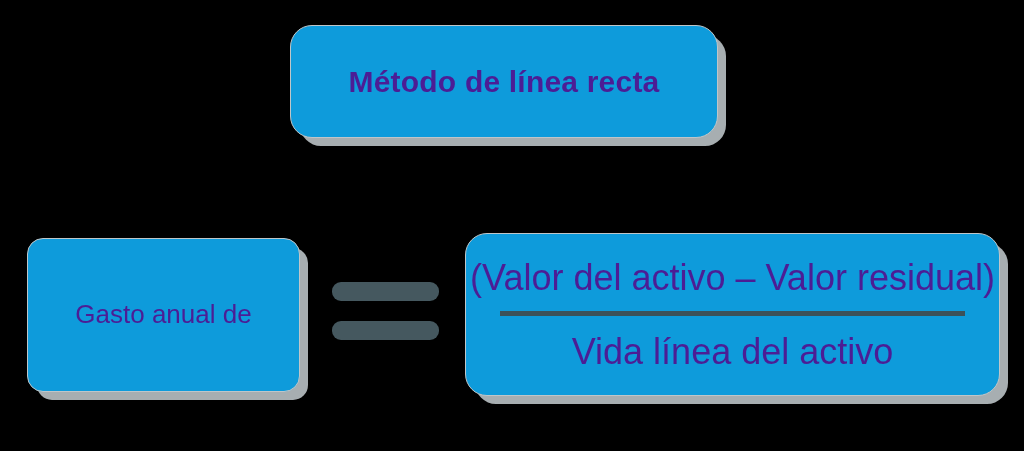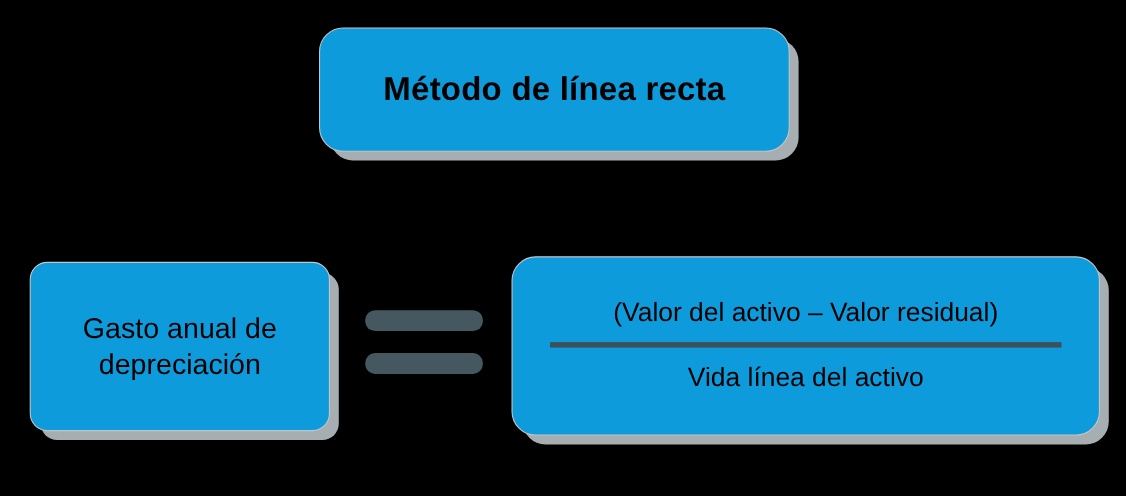--- a/index.html
+++ b/index.html
@@ -25,21 +25,21 @@
   .card {
     position: absolute;
     background: #0E9BDB;
     border-radius: 20px;
     box-sizing: border-box;
     border: 1px solid #BFC6C9;
     box-shadow: 9px 9px 0 -1px rgba(176,183,187,0.95);
     display: flex;
     align-items: center;
     justify-content: center;
-    color: #000000;
+    color: #4c1d95;
     text-align: center;
   }
 
   
   #title-card {
     left: 290px;
     top: 25px;
     width: 428px;
     height: 113px;
     border-radius: 22px;
@@ -97,21 +97,21 @@
     padding: 0 34px;
   }
   #formula-card .fraction {
     width: 100%;
     display: flex;
     flex-direction: column;
     align-items: center;
   }
   #formula-card .numerator,
   #formula-card .denominator {
-    font-size: 24px;
+    font-size: 36px;
     font-weight: 400;
     line-height: 1.25;
     white-space: nowrap;
   }
   #formula-card .numerator { margin-bottom: 11px; }
   #formula-card .denominator { margin-top: 13px; }
   #formula-card .fraction-bar {
     width: 100%;
     height: 5px;
     background: #3C5159;
@@ -122,21 +122,20 @@
 
 <div class="stage">
 
   <div class="card" id="title-card">
     <div class="title-text">Método de línea recta</div>
   </div>
 
   <div class="card" id="term-card">
     <div class="term-text">
       <span>Gasto anual de</span><br>
-      <span>depreciación</span>
     </div>
   </div>
 
   <div id="equals-sign">
     <div class="bar top"></div>
     <div class="bar bottom"></div>
   </div>
 
   <div class="card" id="formula-card">
     <div class="fraction">

